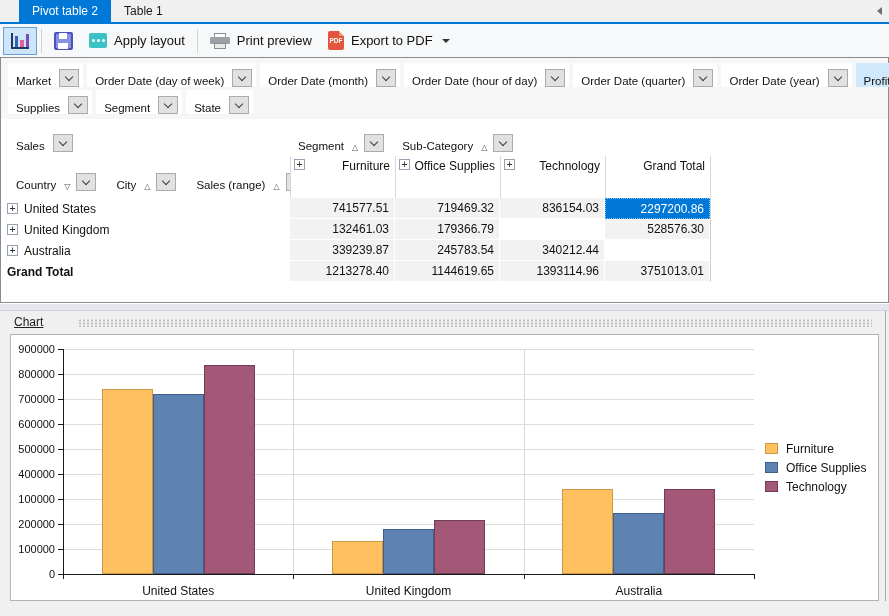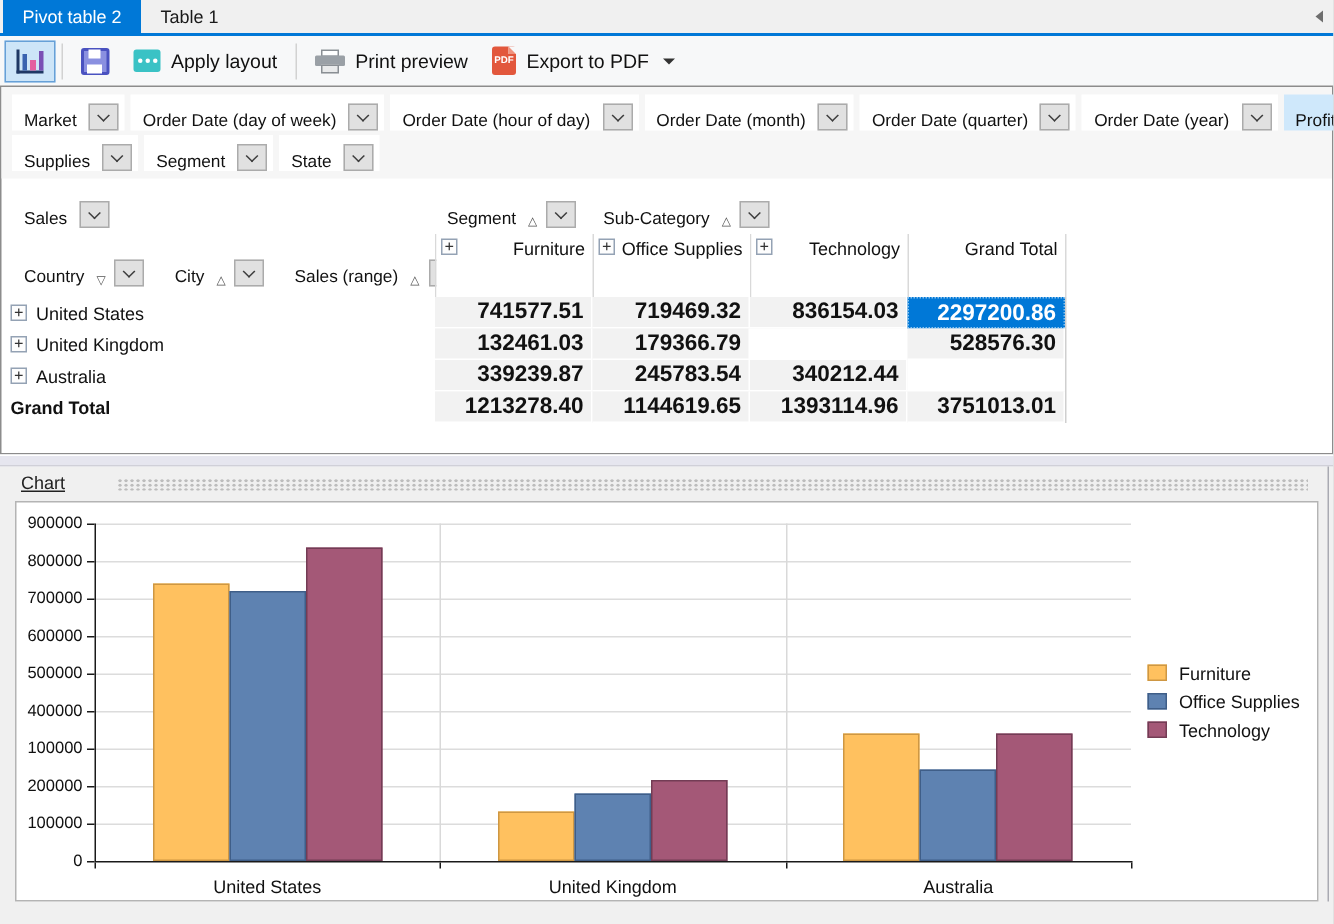--- a/index.html
+++ b/index.html
@@ -2,21 +2,21 @@
 <html><head>
 <meta charset="utf-8">
 <style>
   html,body{margin:0;padding:0;background:#d8d8d8;}
   .app{position:relative;width:889px;height:616px;background:#f0f0f0;
        font-family:"Liberation Sans","DejaVu Sans",sans-serif;overflow:hidden;
        -webkit-font-smoothing:antialiased;}
   .app *{box-sizing:border-box;}
 
   
-  .tabbar{position:absolute;left:0;top:0;width:889px;height:22px;background:#f0f0f0;display:flex;padding-left:2px;}
+  .tabbar{position:absolute;left:0;top:0;width:889px;height:22px;background:#f0f0f0;display:flex;padding-left:19px;}
   .tab{display:inline-flex;align-items:center;height:22px;padding:0 13px;font-size:12px;cursor:default;white-space:nowrap;}
   .tab.active{background:#0078d7;color:#fff;}
   .tab.inactive{color:#1a1a1a;}
   .tab-scroll{position:absolute;right:7px;top:7px;width:0;height:0;
       border-right:5px solid #6e6e6e;border-top:4px solid transparent;border-bottom:4px solid transparent;}
   .accent-line{position:absolute;left:0;top:22px;width:889px;height:2px;background:#0078d7;}
 
   
   .toolbar{position:absolute;left:0;top:24px;width:889px;height:33px;background:#f7f8f9;
       display:flex;align-items:center;padding-left:3px;}
@@ -74,21 +74,21 @@
   .expand{flex:none;width:11px;height:11px;border:1px solid #94a2b4;background:#fdfdfd;color:#333;
       font-size:10px;line-height:9px;text-align:center;font-family:"DejaVu Sans Mono",monospace;display:inline-block;}
 
   #row-labels{position:absolute;left:3px;top:140px;width:286px;}
   .row-label{position:absolute;left:0;width:286px;height:21px;display:flex;align-items:center;gap:6px;
       padding-left:3px;font-size:12px;color:#111;}
   .row-label.total{font-weight:bold;}
 
   #value-grid{position:absolute;left:289px;top:140px;width:421px;height:84px;border-right:1px solid #cfcfcf;}
   .cell{position:absolute;width:105px;height:21px;background:#f2f2f2;border-right:1px solid #fff;border-bottom:1px solid #fff;
-      font-size:15px;color:#111;text-align:right;padding:0 5px 0 0;line-height:20px;font-weight:bold;}
+      font-size:12px;color:#111;text-align:right;padding:0 5px 0 0;line-height:20px;}
   .cell.sel{background:#0078d7;color:#fff;border:1px dotted #8cc3ee;}
 
   
   .splitter{position:absolute;left:0;top:303px;width:889px;height:8px;background:#e6e6ef;border-top:1px solid #fff;border-bottom:1px solid #d0d0d8;}
   .chart-hdr{position:absolute;left:0;top:311px;width:889px;height:22px;background:#f0f0f0;}
   .chart-hdr-label{position:absolute;left:14px;top:4px;font-size:12px;color:#222;text-decoration:underline;}
   .chart-hdr-dots{position:absolute;left:78px;top:8px;width:794px;height:8px;
       background-image:radial-gradient(circle,#bdbdbd 1px,transparent 1.2px);background-size:4px 3px;}
   .right-edge{position:absolute;left:885px;top:311px;width:1px;height:290px;background:#a9aab2;}
 
@@ -175,27 +175,27 @@
             <i class="chev"></i>
           </span>
         </div>
         <div class="chip">
           <span class="chip-label">Order Date (day of week)</span>
           <span class="dd-btn">
             <i class="chev"></i>
           </span>
         </div>
         <div class="chip">
+          <span class="chip-label">Order Date (month)</span>
+          <span class="dd-btn">
+            <i class="chev"></i>
+          </span>
+        </div>
+        <div class="chip">
           <span class="chip-label">Order Date (hour of day)</span>
-          <span class="dd-btn">
-            <i class="chev"></i>
-          </span>
-        </div>
-        <div class="chip">
-          <span class="chip-label">Order Date (month)</span>
           <span class="dd-btn">
             <i class="chev"></i>
           </span>
         </div>
         <div class="chip">
           <span class="chip-label">Order Date (quarter)</span>
           <span class="dd-btn">
             <i class="chev"></i>
           </span>
         </div>

